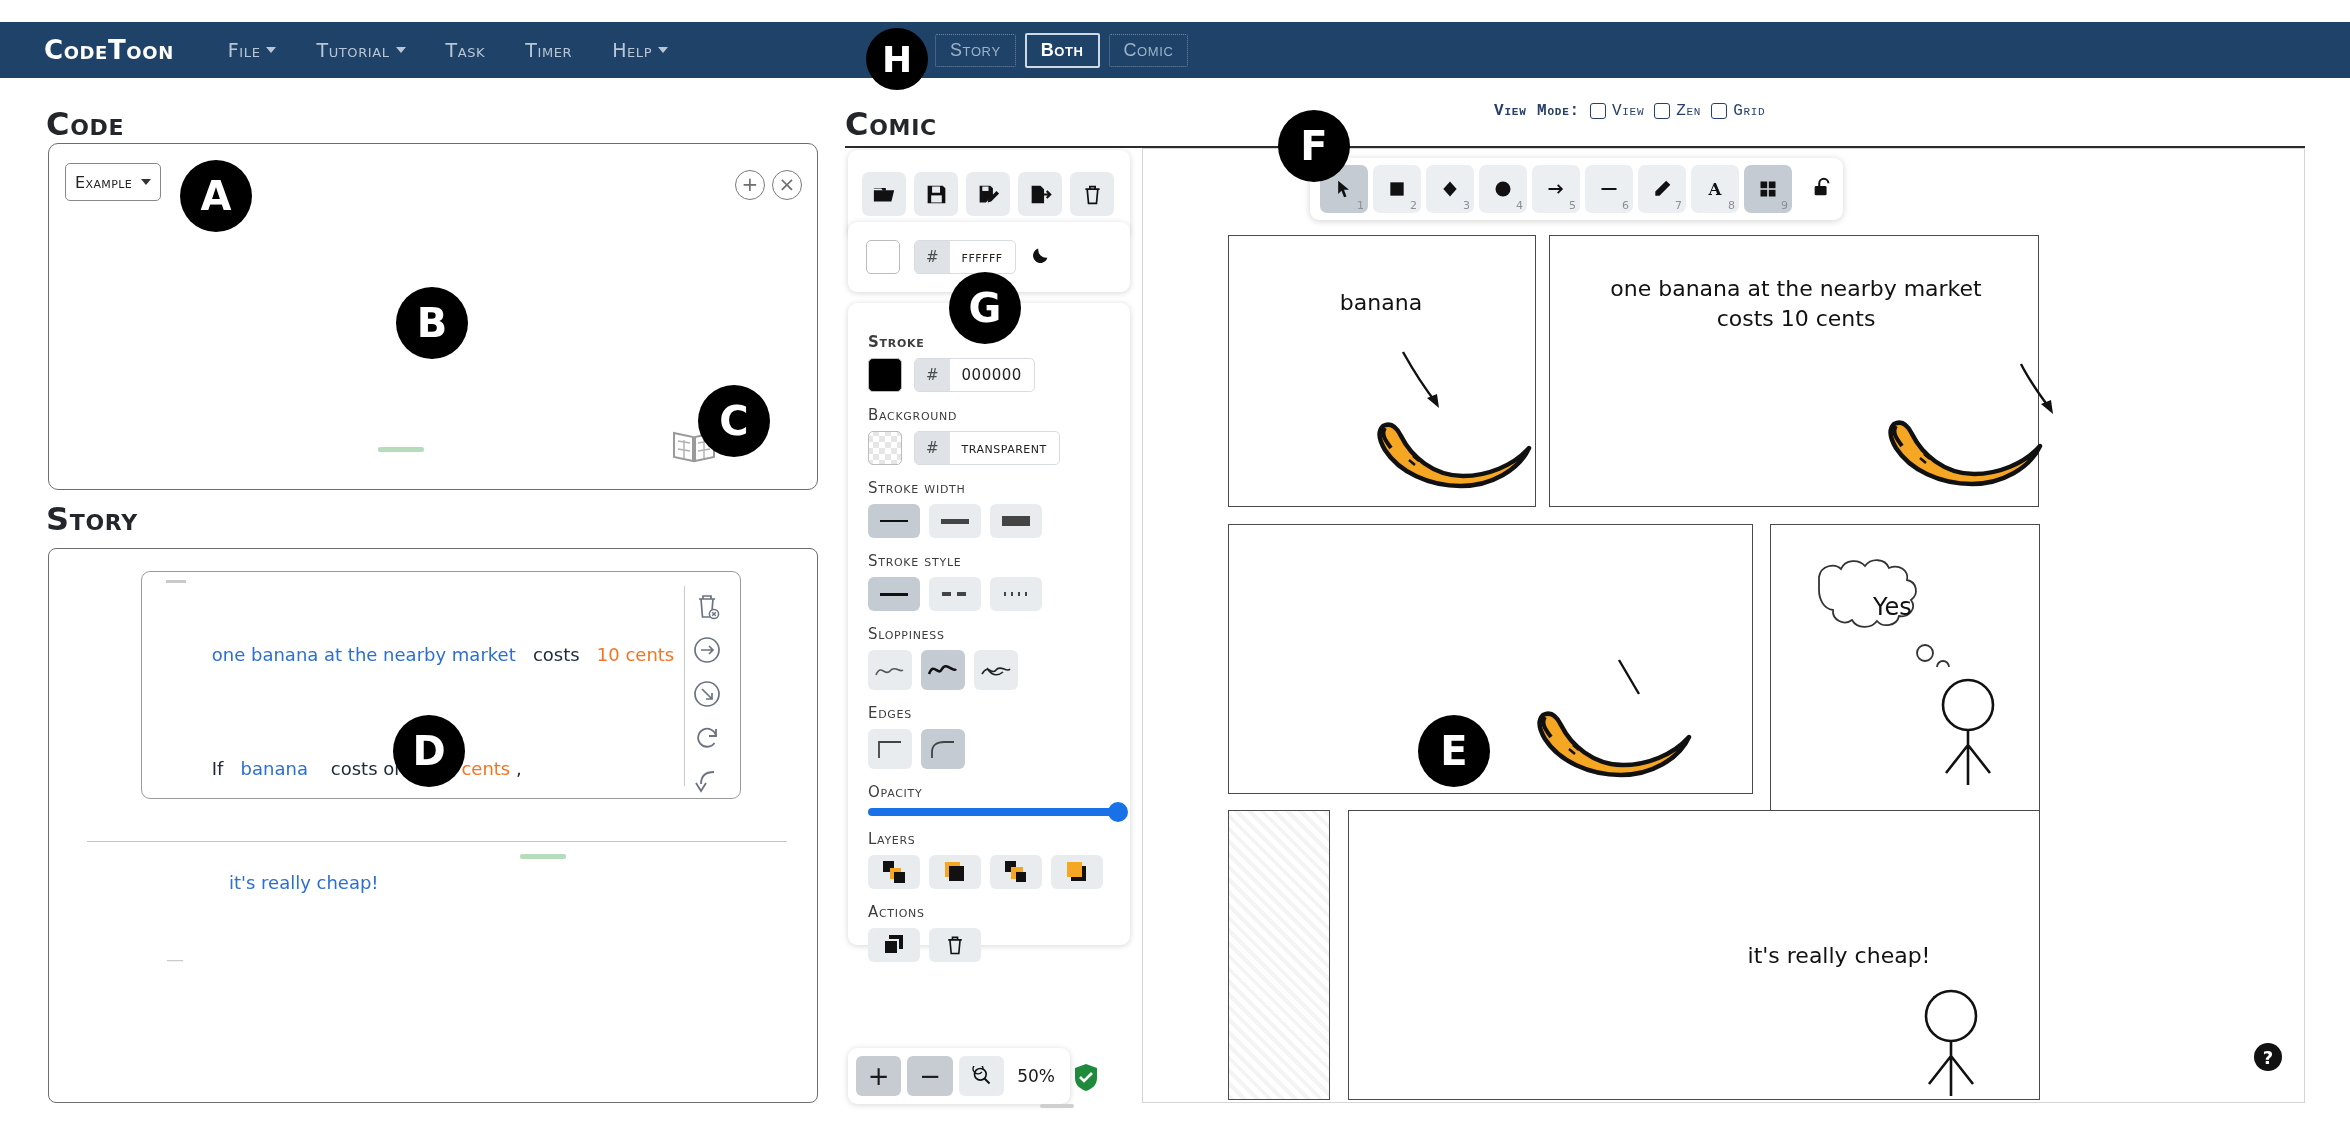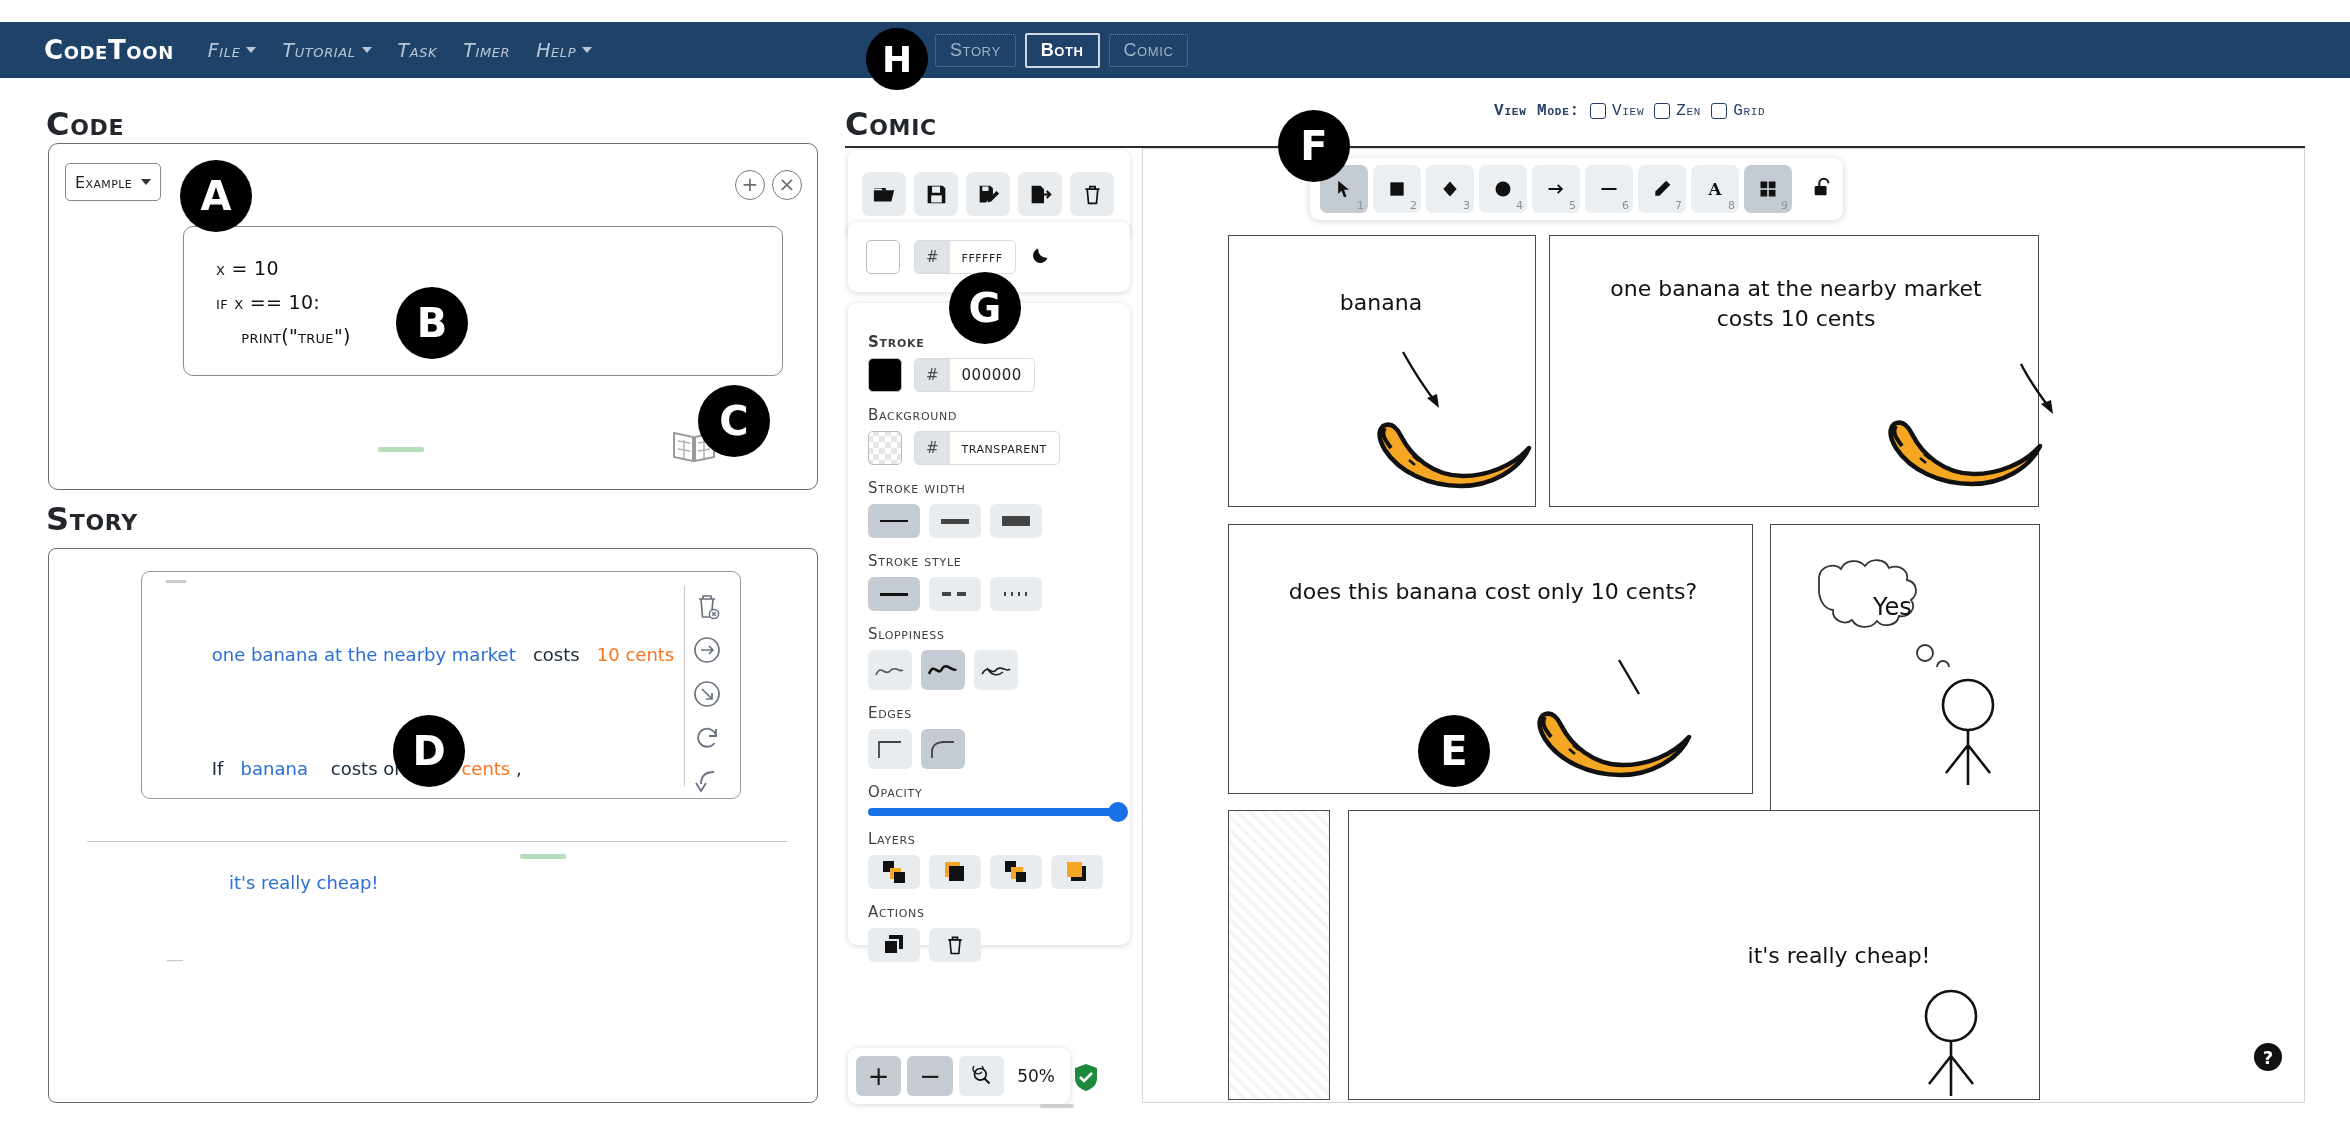--- a/index.html
+++ b/index.html
@@ -10,21 +10,21 @@
     overflow: hidden;
   }
   .comic-font { font-family: "DejaVu Sans", sans-serif; font-variant: small-caps; letter-spacing: .5px; }
 
   
   #navbar {
     position: absolute; left: 0; top: 22px; width: 2350px; height: 56px;
     background: #1f4269; display: flex; align-items: center; padding-left: 44px;
   }
   #brand { color: #fff; font-size: 26px; font-weight: 700; font-variant: small-caps; letter-spacing: .6px; }
-  .nav-items { display: flex; align-items: center; gap: 26px; margin-left: 34px; font-style: italic; }
+  .nav-items { display: flex; align-items: center; gap: 40px; margin-left: 54px; }
   .nav-item {
     color: #b9c6d6; font-size: 19px; font-variant: small-caps; letter-spacing: .6px;
     display: flex; align-items: center; gap: 6px; cursor: pointer;
   }
   .caret { width:0;height:0;border-left:5px solid transparent;border-right:5px solid transparent;border-top:6px solid #b9c6d6; display:inline-block; }
 
   #mode-switch { position: absolute; left: 935px; top: 33px; display: flex; gap: 9px; align-items: center; }
   .mode-btn {
     font-size: 18px; font-variant: small-caps; letter-spacing: .6px; padding: 5px 14px;
     border: 1px dotted #6f86a3; color: #9fb2c7; background: transparent; cursor: pointer; border-radius: 2px;
@@ -196,28 +196,20 @@
   <button class="mode-btn">Story</button>
   <button class="mode-btn active">Both</button>
   <button class="mode-btn">Comic</button>
 </div>
 
 <div id="code-title" class="section-title">Code</div>
 <div id="code-panel">
   <div id="example-select">
     <span>Example</span>
     <span class="caret" style="border-top-color:#333"></span>
-  </div>
-  <div id="code-editor">
-    <div id="code-lines">
-      <div class="code-line">x = 10</div>
-      <div class="code-line"></div>
-      <div class="code-line">if x == 10:</div>
-      <div class="code-line">    print("true")</div>
-    </div>
   </div>
 </div>
 <div id="code-plus">+</div>
 <div id="code-close">×</div>
 <div id="code-resize"></div>
 <div id="comic-book-icon">
   <svg viewBox="0 0 44 36" width="44" height="36">
     <path d="M2 5 L21 9 L21 33 L2 29 Z" fill="#fff" stroke="#9a9a9a" stroke-width="2"></path>
     <path d="M42 5 L23 9 L23 33 L42 29 Z" fill="#fff" stroke="#9a9a9a" stroke-width="2"></path>
     <path d="M6 13 L18 15 M6 21 L18 23 M12 12 L12 30" stroke="#b0b0b0" stroke-width="1.4"></path>
@@ -587,21 +579,20 @@
       <path d="M26 46l12 10-2-14" fill="#111"></path>
   </svg>
   <svg style="position:absolute;left:330px;top:178px" width="170" height="80">
     <path d="M14 10c-6 6-4 14 2 24 14 22 44 36 76 36 30 0 58-16 68-38-16 18-42 28-66 28-30 0-52-20-62-40-4-8-10-14-18-10z" fill="#f5a623" stroke="#111" stroke-width="4.5" stroke-linejoin="round"></path>
     <path d="M16 12c-4 6 0 12 6 20" fill="none" stroke="#111" stroke-width="4"></path>
     <path d="M40 44l6 5M44 40l6 5" stroke="#111" stroke-width="2.5"></path>
   </svg>
 </div>
 
 <div class="panel" style="left:1228px; top:524px; width:525px; height:270px">
-  <div class="panel-text" style="left:30px; top:52px; width:468px">does this banana cost only 10 cents?</div>
   <svg style="position:absolute;left:385px;top:130px" width="40" height="50">
     <path d="M5 5l20 34" fill="none" stroke="#111" stroke-width="2.4"></path>
   </svg>
   <svg style="position:absolute;left:300px;top:180px" width="170" height="80">
     <path d="M14 10c-6 6-4 14 2 24 14 22 44 36 76 36 30 0 58-16 68-38-16 18-42 28-66 28-30 0-52-20-62-40-4-8-10-14-18-10z" fill="#f5a623" stroke="#111" stroke-width="4.5" stroke-linejoin="round"></path>
     <path d="M16 12c-4 6 0 12 6 20" fill="none" stroke="#111" stroke-width="4"></path>
     <path d="M40 44l6 5M44 40l6 5" stroke="#111" stroke-width="2.5"></path>
   </svg>
 </div>
 

